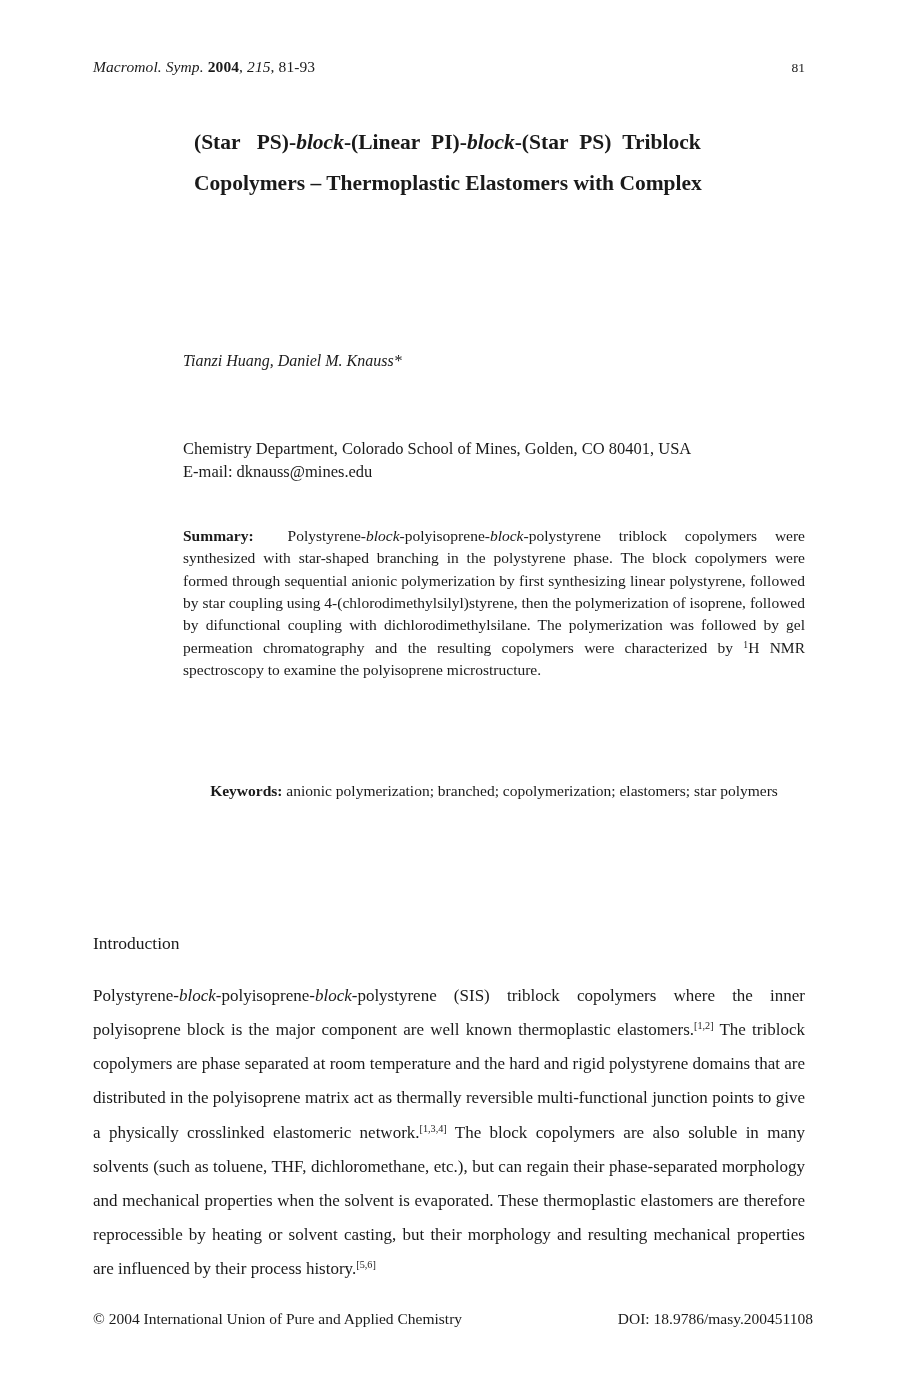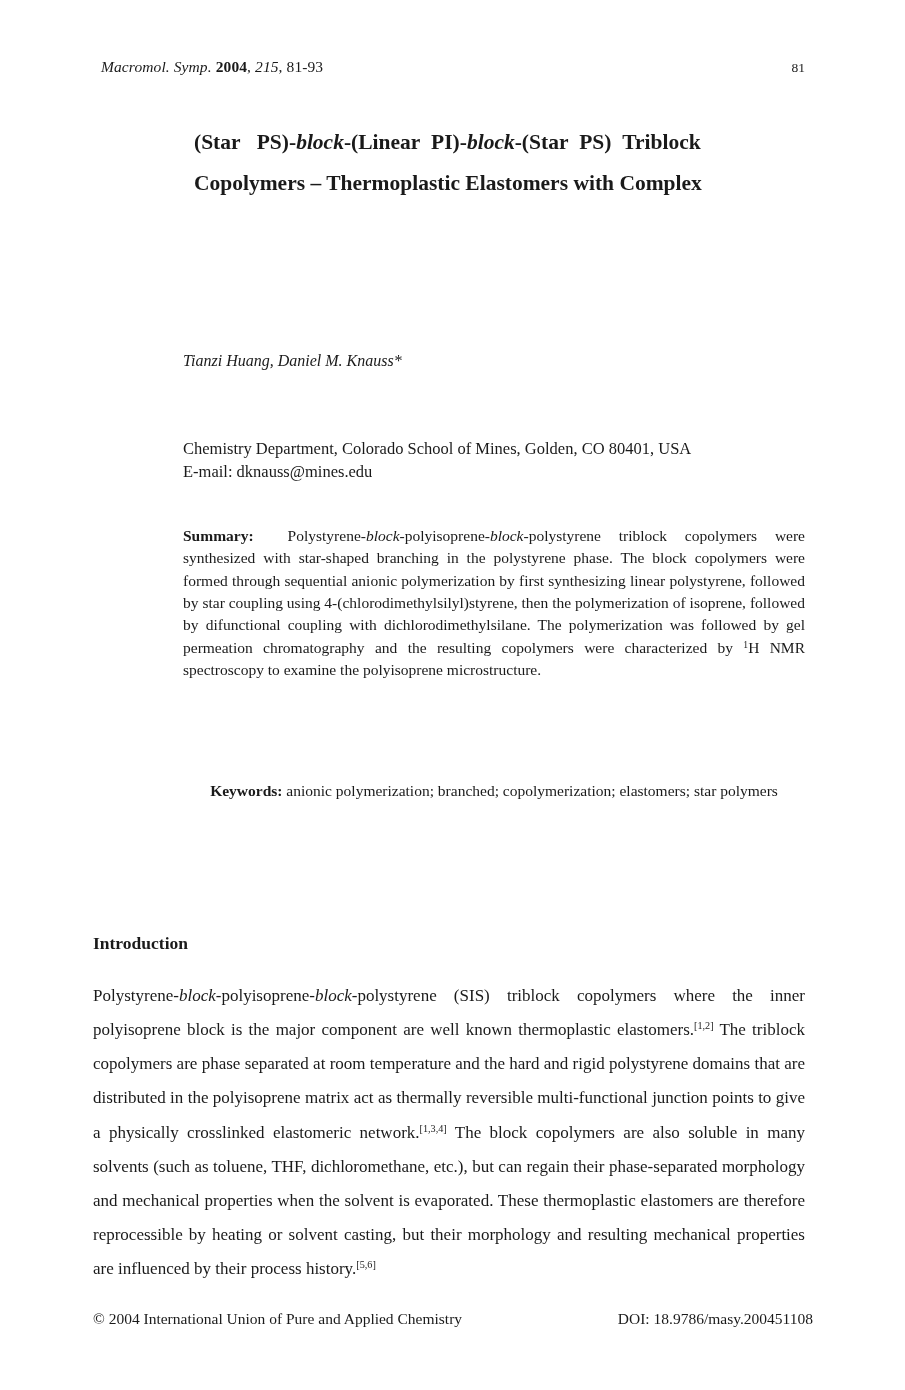--- a/index.html
+++ b/index.html
@@ -24,21 +24,20 @@
     right: 100px;
     top: 58px;
     display: flex;
     justify-content: space-between;
     align-items: baseline;
     font-size: 15.5px;
   }
   .runhead-cite {
     font-style: italic;
     letter-spacing: .1px;
-    margin-left: 8px;
   }
   .runhead-cite .year {
     font-style: normal;
     font-weight: bold;
   }
   .runhead-cite .sep { font-style: normal; }
   .runhead-cite .vol { font-style: italic; }
   .runhead-cite .pages { font-style: normal; }
   .runhead-page {
     font-size: 13.5px;
@@ -108,21 +107,21 @@
     text-align: center;
   }
   .keywords .lead { font-weight: bold; }
 
   
   .section-head {
     position: absolute;
     left: 93px;
     top: 918px;
     font-size: 17.5px;
-    font-weight: bold;
+    font-weight: normal;
   }
 
   .body-para {
     position: absolute;
     left: 93px;
     width: 712px;
     top: 962px;
     font-size: 17px;
     line-height: 2.01;
     text-align: justify;

